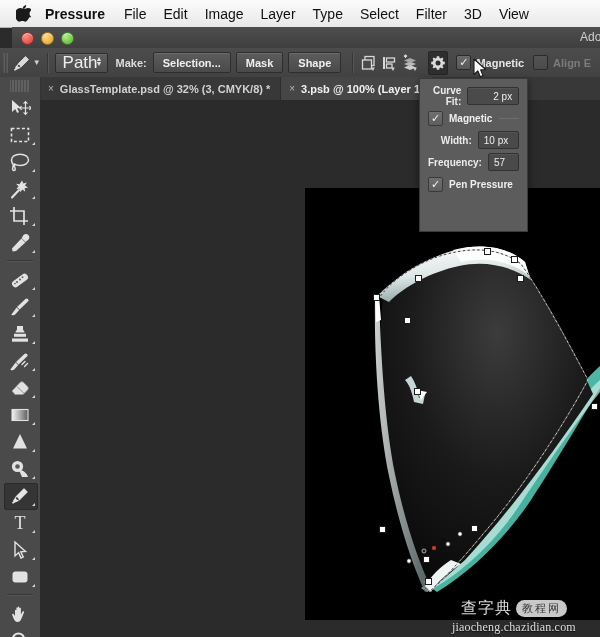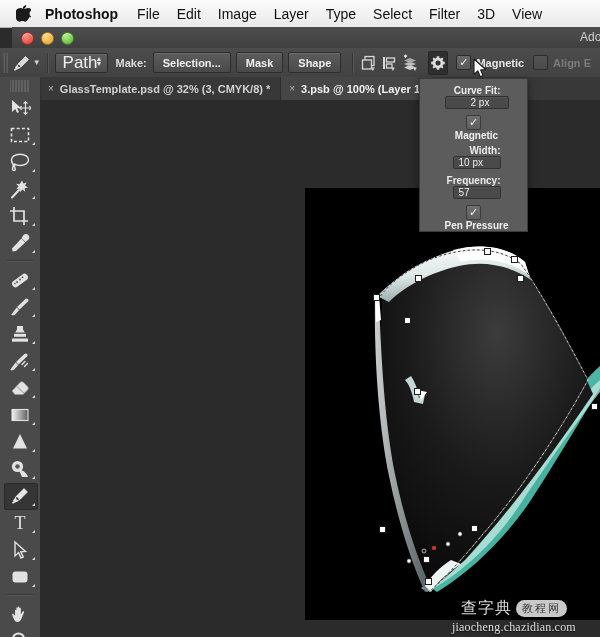--- a/index.html
+++ b/index.html
@@ -147,21 +147,21 @@
     background:#000;overflow:hidden;
   }
   .canvas svg{display:block;}
 
   
   .flyout{
     position:absolute;left:419px;top:78px;width:107px;height:152px;
     background:#5c5c5c;border:1px solid #3a3a3a;
     box-shadow:0 3px 8px rgba(0,0,0,.5);
   }
-  .fl-row{display:flex;align-items:center;height:22px;margin:8px 8px;flex-direction:column;}
+  .fl-row{display:flex;align-items:center;height:22px;margin:0 8px;}
   .fl-row.first{margin-top:6px;}
   .fl-label{font-size:10px;font-weight:bold;color:#ececec;text-align:right;}
   .fl-field{
     height:16px;border:1px solid #313131;border-radius:2px;background:#4a4a4a;
     color:#ededed;font-size:10px;display:flex;align-items:center;padding:0 5px;
     box-shadow:0 1px 0 rgba(255,255,255,.06) inset;
   }
   .fl-check{
     width:13px;height:13px;border:1px solid #3a3a3a;border-radius:2px;
     background:linear-gradient(#707070,#5e5e5e);
@@ -199,21 +199,21 @@
 
 <div id="root">
 
   <div class="menubar">
     <span class="apple-icon">
       <svg width="15" height="17" viewBox="0 0 15 17">
         <path d="M10.2 0c.1 1-.3 2-.9 2.7-.6.7-1.6 1.3-2.5 1.2-.1-1 .4-2 .9-2.6C8.4.6 9.4.1 10.2 0z" fill="#1a1a1a"></path>
         <path d="M13.3 12.2c-.4.9-.6 1.3-1.1 2.1-.7 1.1-1.7 2.4-3 2.4-1.1 0-1.4-.7-2.9-.7-1.5 0-1.9.7-3 .7-1.2 0-2.2-1.2-2.9-2.2C-1 11-1.2 7.1.3 5.1c1-1.4 2.6-2.2 4.1-2.2 1.6 0 2.5.8 3.8.8 1.2 0 2-.8 3.8-.8 1.4 0 2.8.7 3.8 2-3.3 1.8-2.8 6.5.5 7.3z" fill="#1a1a1a"></path>
       </svg>
     </span>
-    <span class="menu-item app-name">Photoshop</span>
+    <span class="menu-item app-name">Pressure</span>
     <span class="menu-item">File</span>
     <span class="menu-item">Edit</span>
     <span class="menu-item">Image</span>
     <span class="menu-item">Layer</span>
     <span class="menu-item">Type</span>
     <span class="menu-item">Select</span>
     <span class="menu-item">Filter</span>
     <span class="menu-item">3D</span>
     <span class="menu-item">View</span>
   </div>

